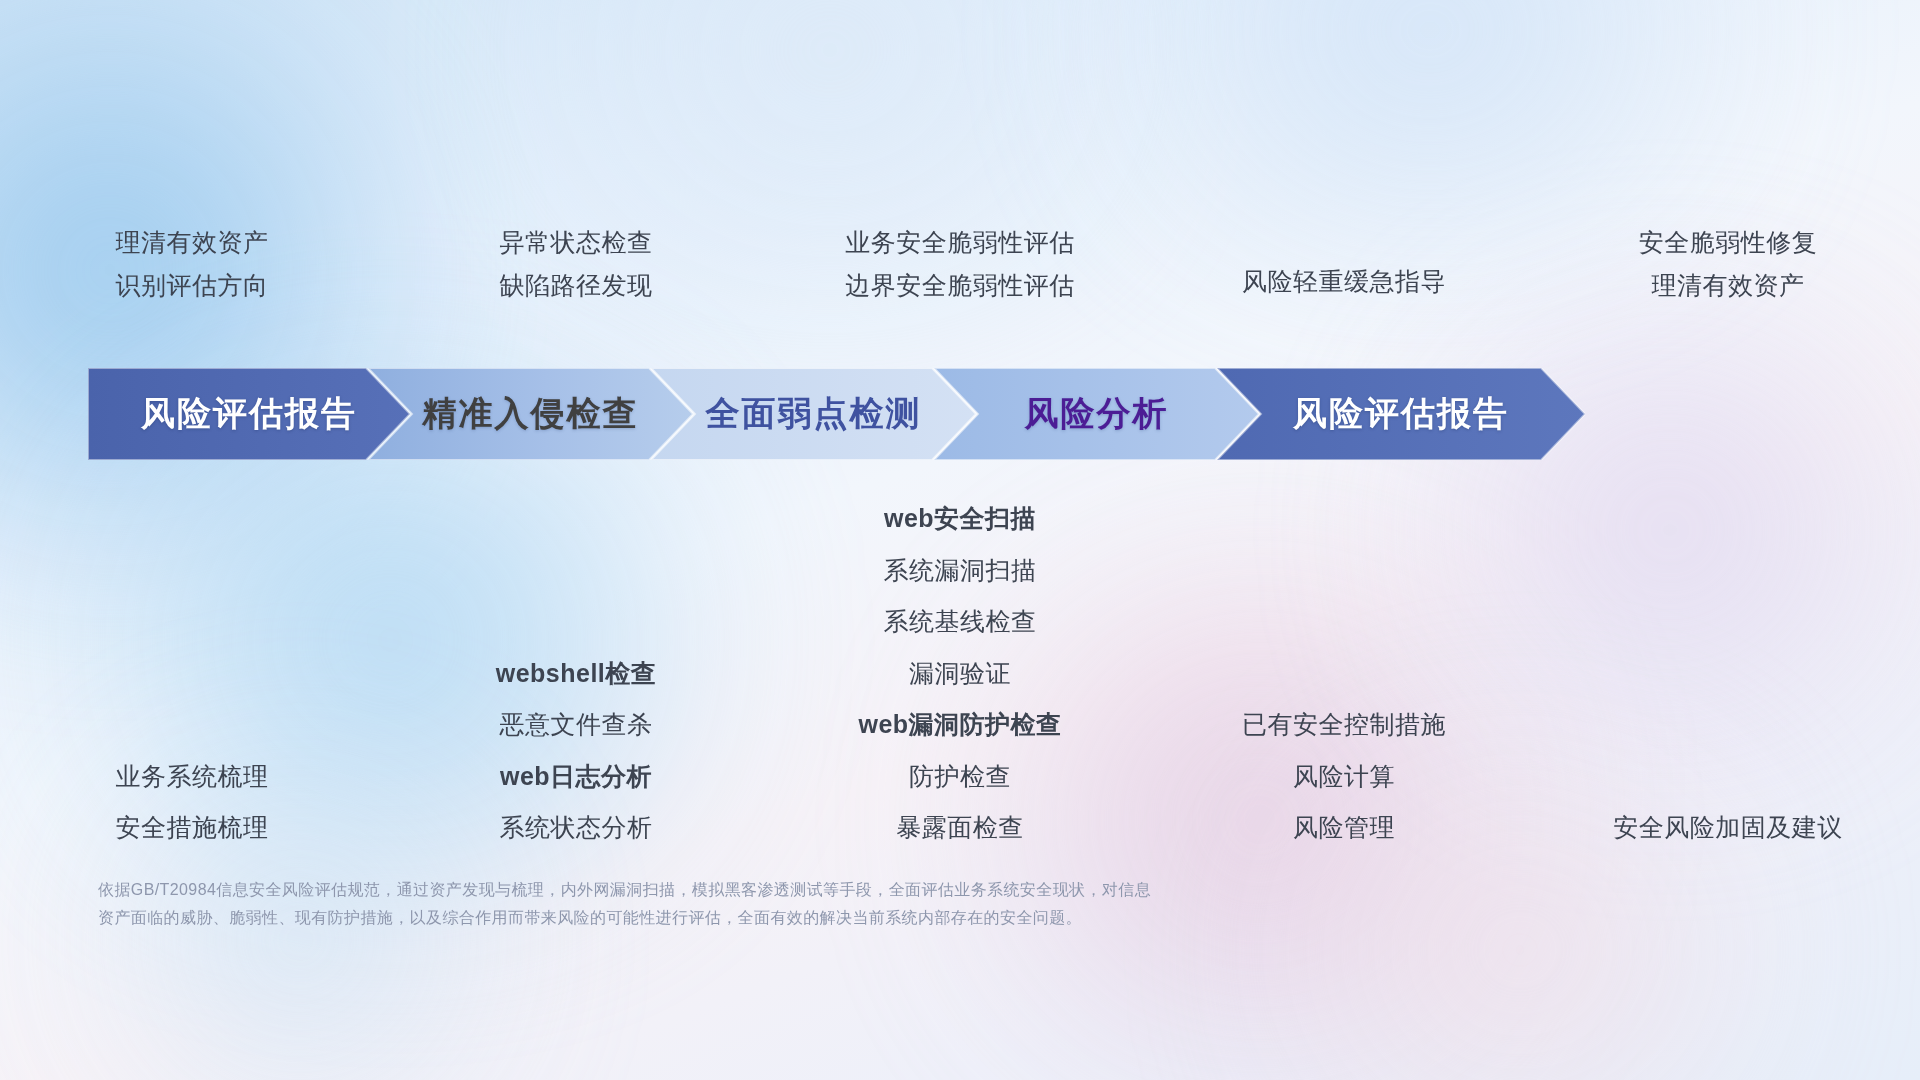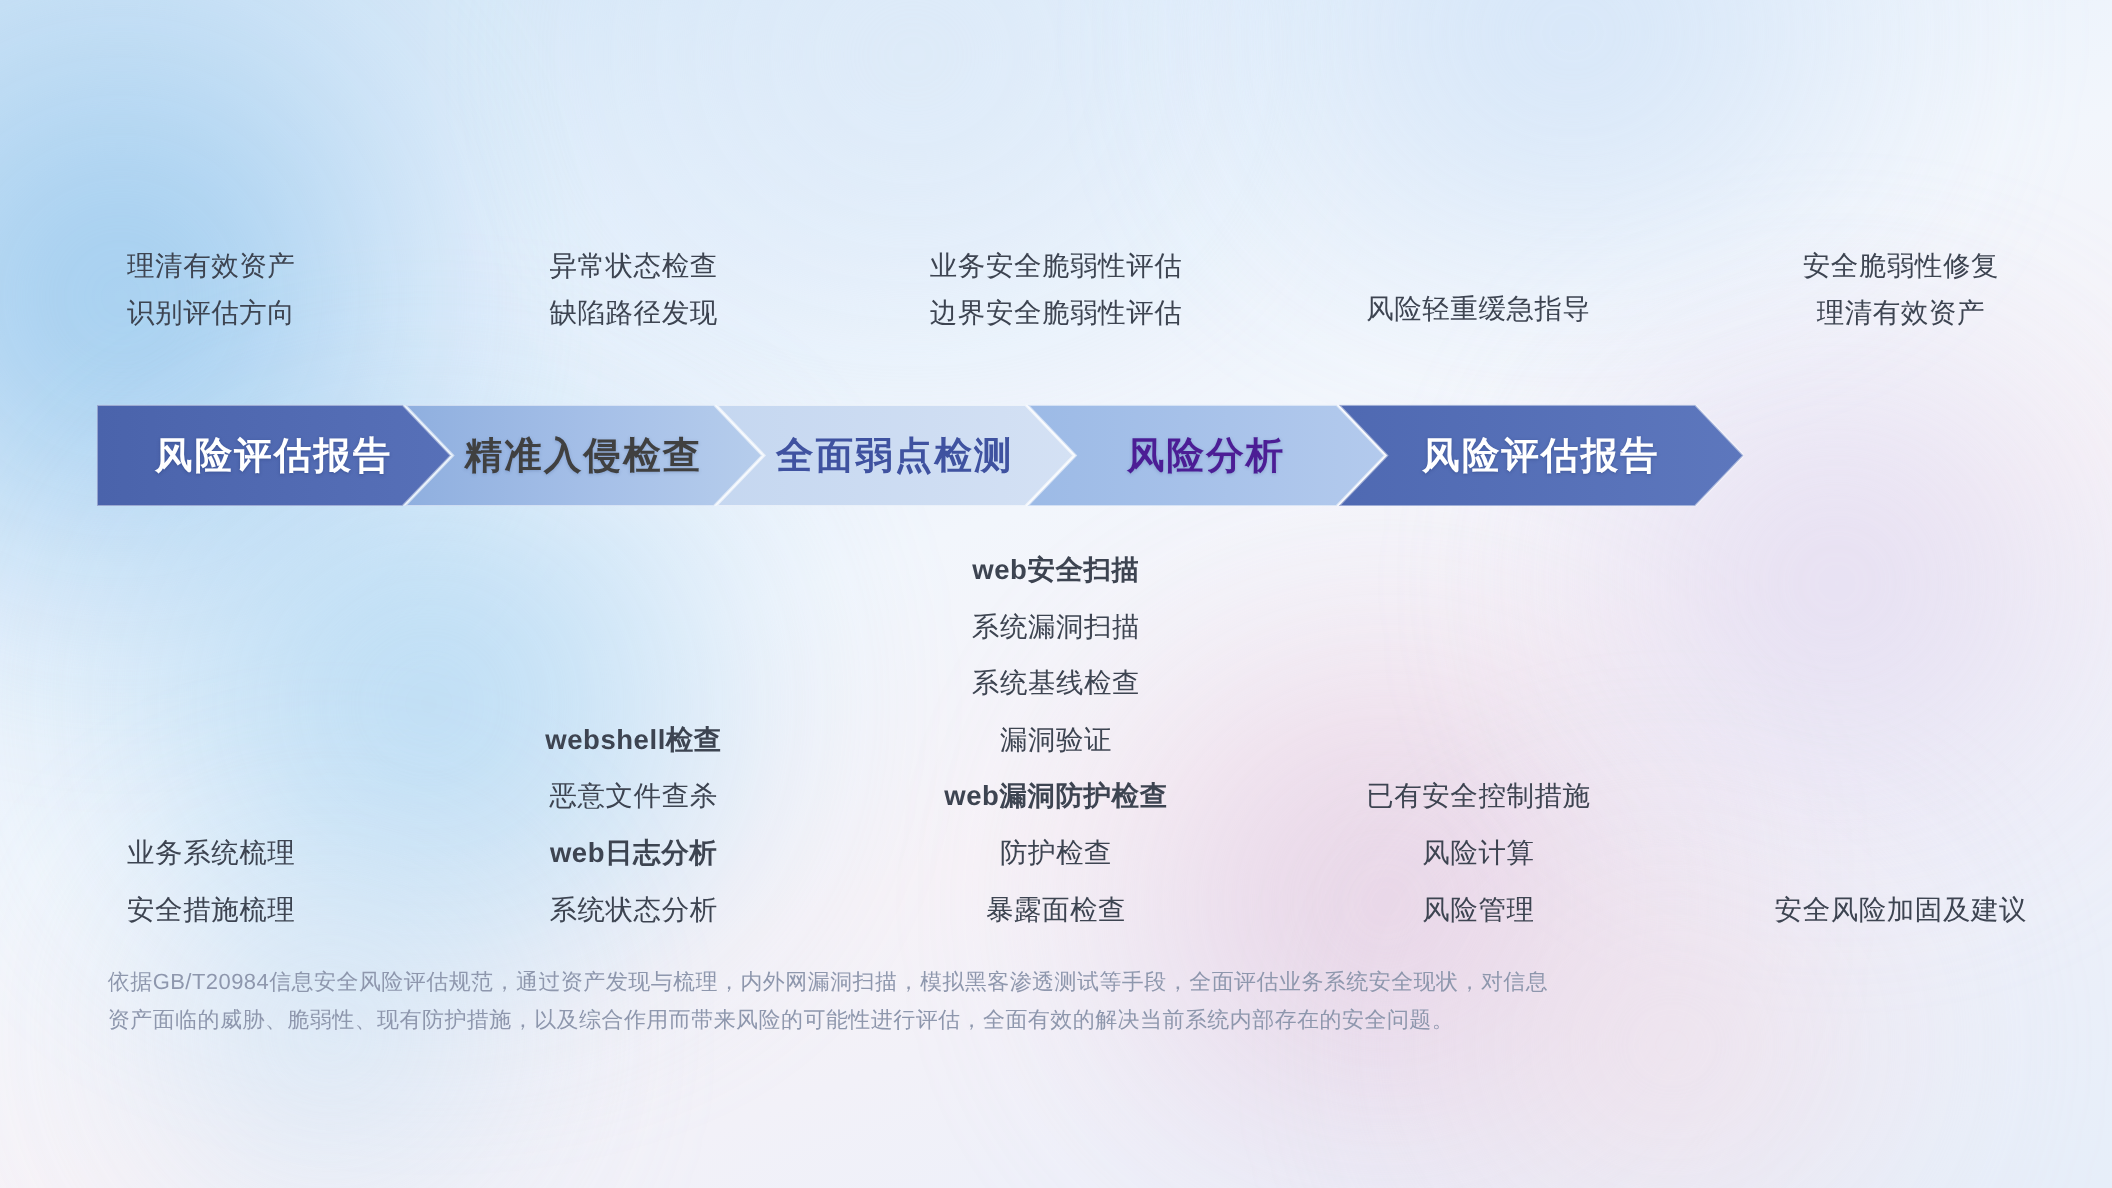--- a/index.html
+++ b/index.html
@@ -35,21 +35,21 @@
   .chev .lbl{position:relative;z-index:3;font-size:34px;font-weight:bold;letter-spacing:2px;white-space:nowrap;}
   .chev .shape{position:absolute;inset:0;z-index:1;}
 
   
   .botrow{position:absolute;left:0;top:505px;width:1920px;display:flex;align-items:flex-end;}
   .botcol{flex:1 1 0;display:flex;flex-direction:column;align-items:center;gap:24px;}
   .botcol .item{font-size:25px;color:#3d4451;letter-spacing:.5px;line-height:1.1;white-space:nowrap;}
   .botcol .item.lat{font-weight:600;}
 
   
-  .footer{position:absolute;left:98px;top:876px;width:1540px;font-size:20px;line-height:1.75;
+  .footer{position:absolute;left:98px;top:876px;width:1540px;font-size:16px;line-height:1.75;
           color:#8e97ad;letter-spacing:.4px;}
   .footer div{white-space:nowrap;}
 </style>
 </head>
 <body>
 
 <div id="bg">
   <div class="blob b1"></div>
     <div class="blob b2"></div>
     <div class="blob b3"></div>

